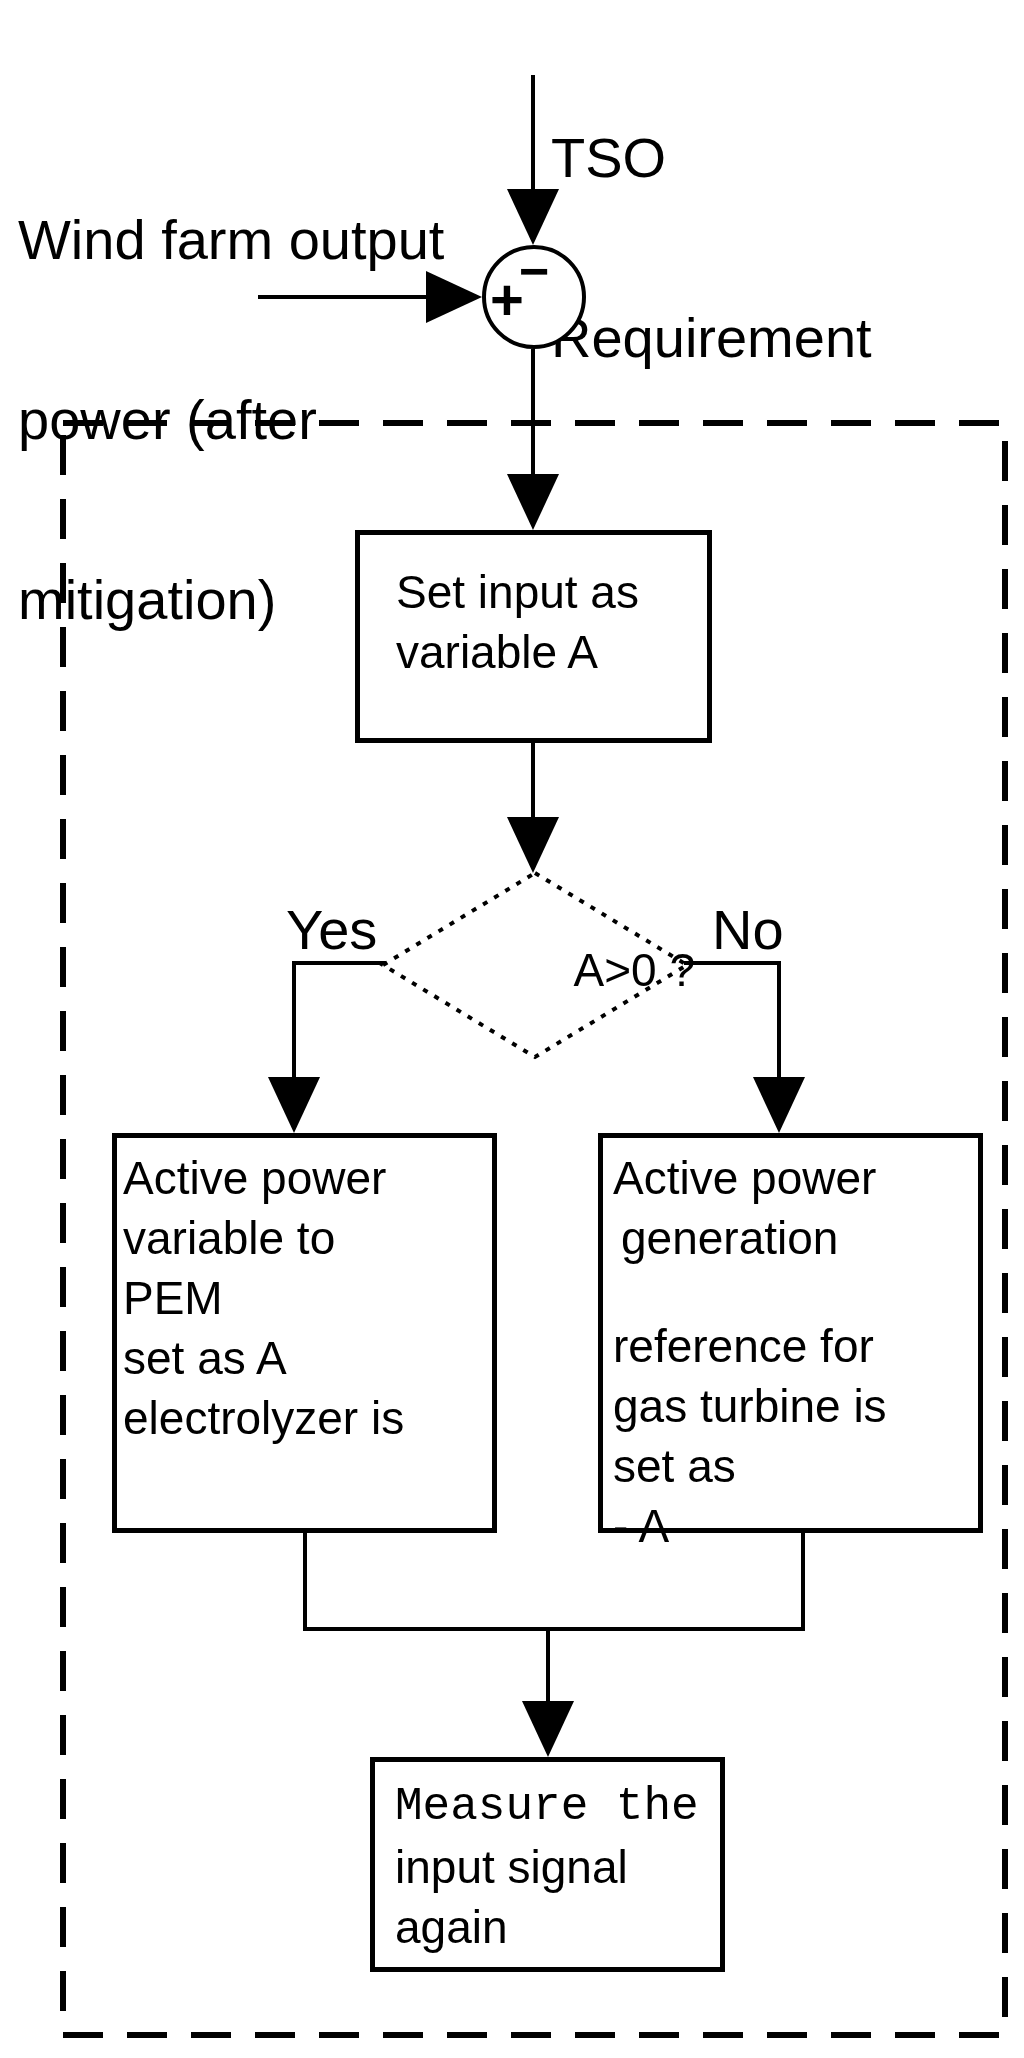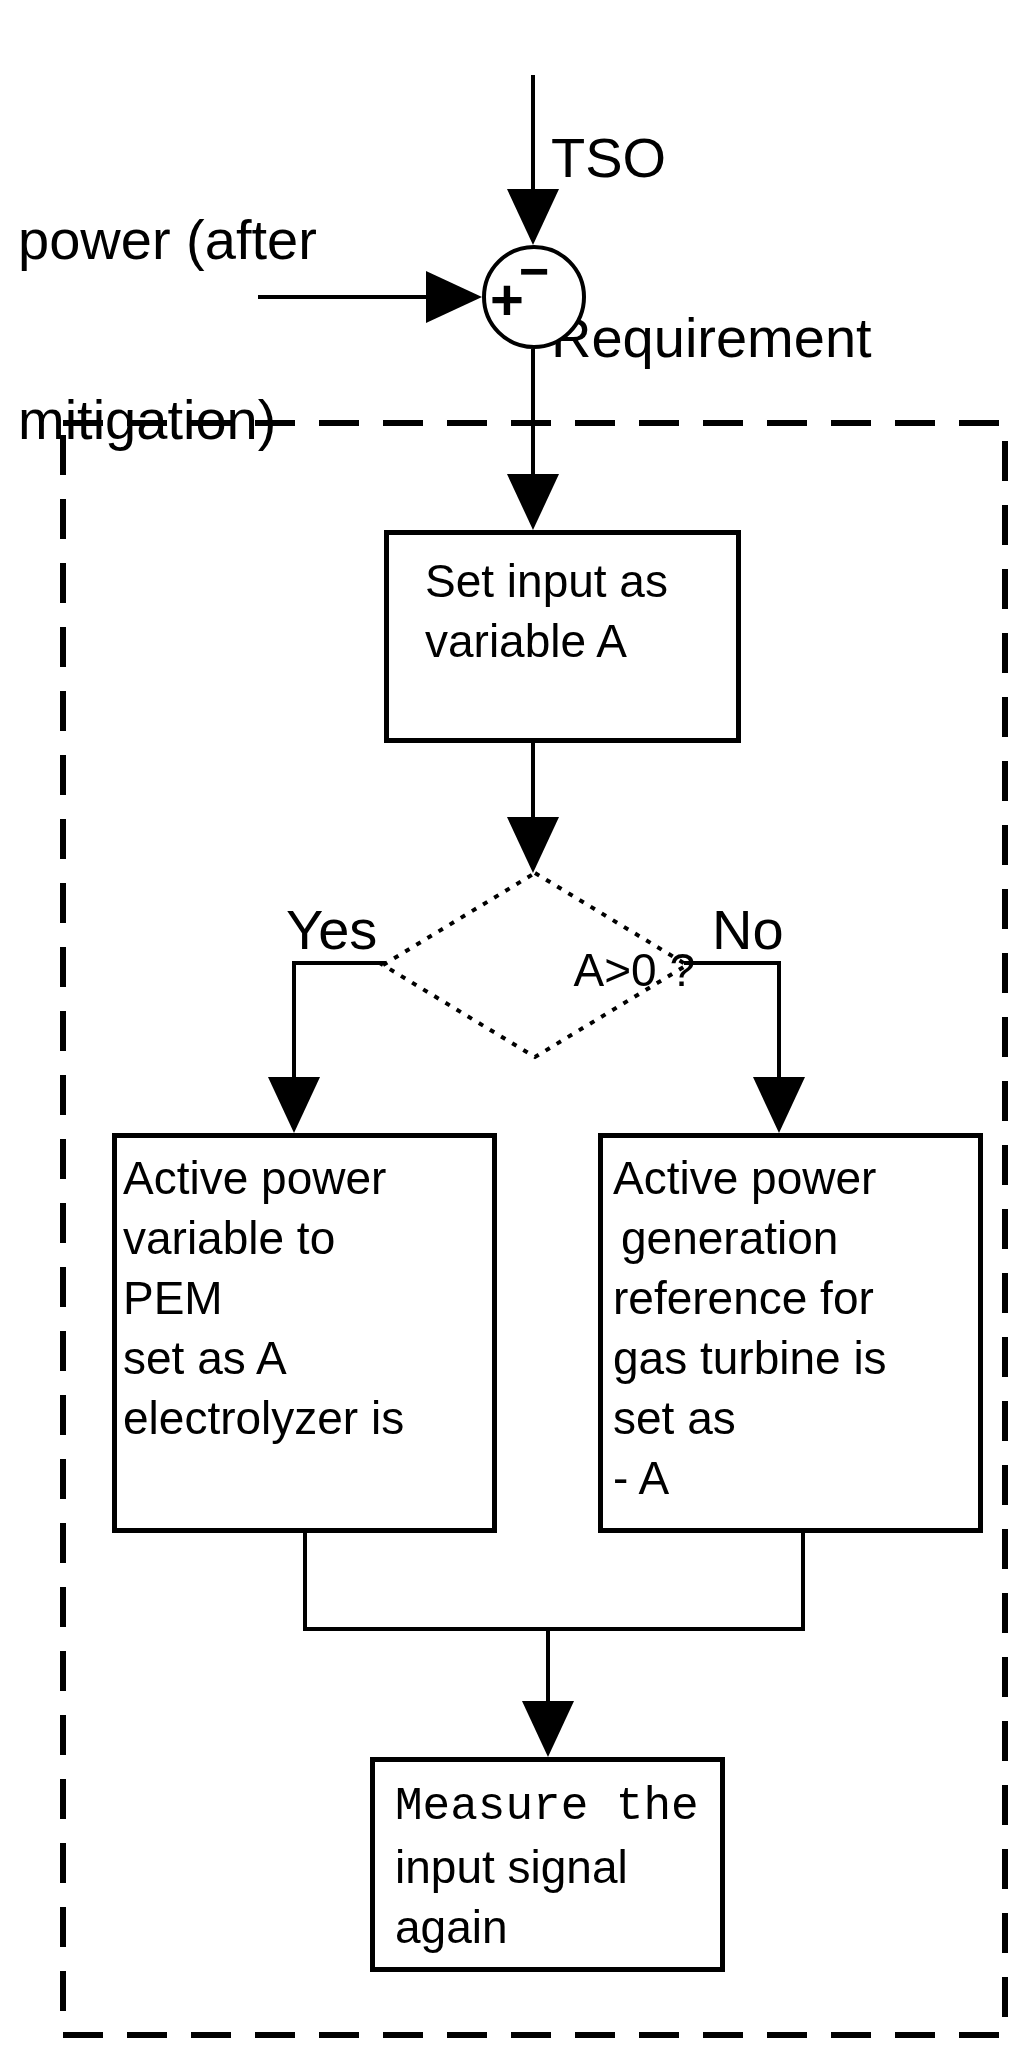--- a/index.html
+++ b/index.html
@@ -85,20 +85,21 @@
 <body>
 
 <div class="canvas">
 
   <div class="txt" style="left:551px; top:8px;">
     <span>TSO</span>
     <span>Requirement</span>
   </div>
 
   <div class="txt" style="left:18px; top:90px;">
+    <span>Wind farm output</span>
     <span>power (after</span>
     <span>mitigation)</span>
   </div>
 
   <div class="line-v" style="left:531px; top:75px; height:115px;"></div>
   <div class="arrow-down" style="left:507px; top:189px;"></div>
 
   <div class="line-h" style="left:258px; top:295px; width:170px;"></div>
   <div class="arrow-right" style="left:426px; top:271px;"></div>
 
@@ -107,21 +108,21 @@
     <span class="sum-sign sum-plus">+</span>
   </div>
 
   <div class="line-v" style="left:531px; top:349px; height:126px;"></div>
   <div class="arrow-down" style="left:507px; top:474px;"></div>
 
   <svg class="svg-abs" style="left:60px; top:420px;" width="948" height="1618">
     <rect x="3" y="3" width="942" height="1612" fill="none" stroke="#000000" stroke-width="6" stroke-dasharray="40 24"></rect>
   </svg>
 
-  <div class="proc-box" style="left:355px; top:530px; width:357px; height:213px; padding:16px 8px 0 36px;margin-left:29px;">
+  <div class="proc-box" style="left:355px; top:530px; width:357px; height:213px; padding:27px 8px 0 36px;">
     <span style="display:block;">Set input as</span>
     <span style="display:block;">variable A</span>
   </div>
 
   <div class="line-v" style="left:531px; top:743px; height:78px;"></div>
   <div class="arrow-down" style="left:507px; top:817px;"></div>
 
   <svg class="svg-abs" style="left:375px; top:865px;" width="320" height="200">
     <polygon points="160,8 312,100 160,192 8,100" fill="#ffffff" stroke="#000000" stroke-width="4" stroke-dasharray="5 8"></polygon>
   </svg>
@@ -142,21 +143,21 @@
     <span style="display:block;">Active power</span>
     <span style="display:block;">variable to</span>
     <span style="display:block;">PEM</span>
     <span style="display:block;">set as A</span>
     <span style="display:block;">electrolyzer is</span>
   </div>
 
   <div class="proc-box" style="left:598px; top:1133px; width:385px; height:400px; padding:10px 2px 0 10px;">
     <span style="display:block;">Active power</span>
     <span style="display:block;margin-left:8px;">generation</span>
-    <span style="display:block;">reference for</span>
+    <span style="display:block;margin-top:48px;">reference for</span>
     <span style="display:block;">gas turbine is</span>
     <span style="display:block;">set as</span>
     <span style="display:block;">- A</span>
   </div>
 
   <div class="line-v" style="left:303px; top:1533px; height:98px;"></div>
   <div class="line-v" style="left:801px; top:1533px; height:98px;"></div>
   <div class="line-h" style="left:303px; top:1627px; width:502px;"></div>
   <div class="line-v" style="left:546px; top:1631px; height:72px;"></div>
   <div class="arrow-down" style="left:522px; top:1701px;"></div>

